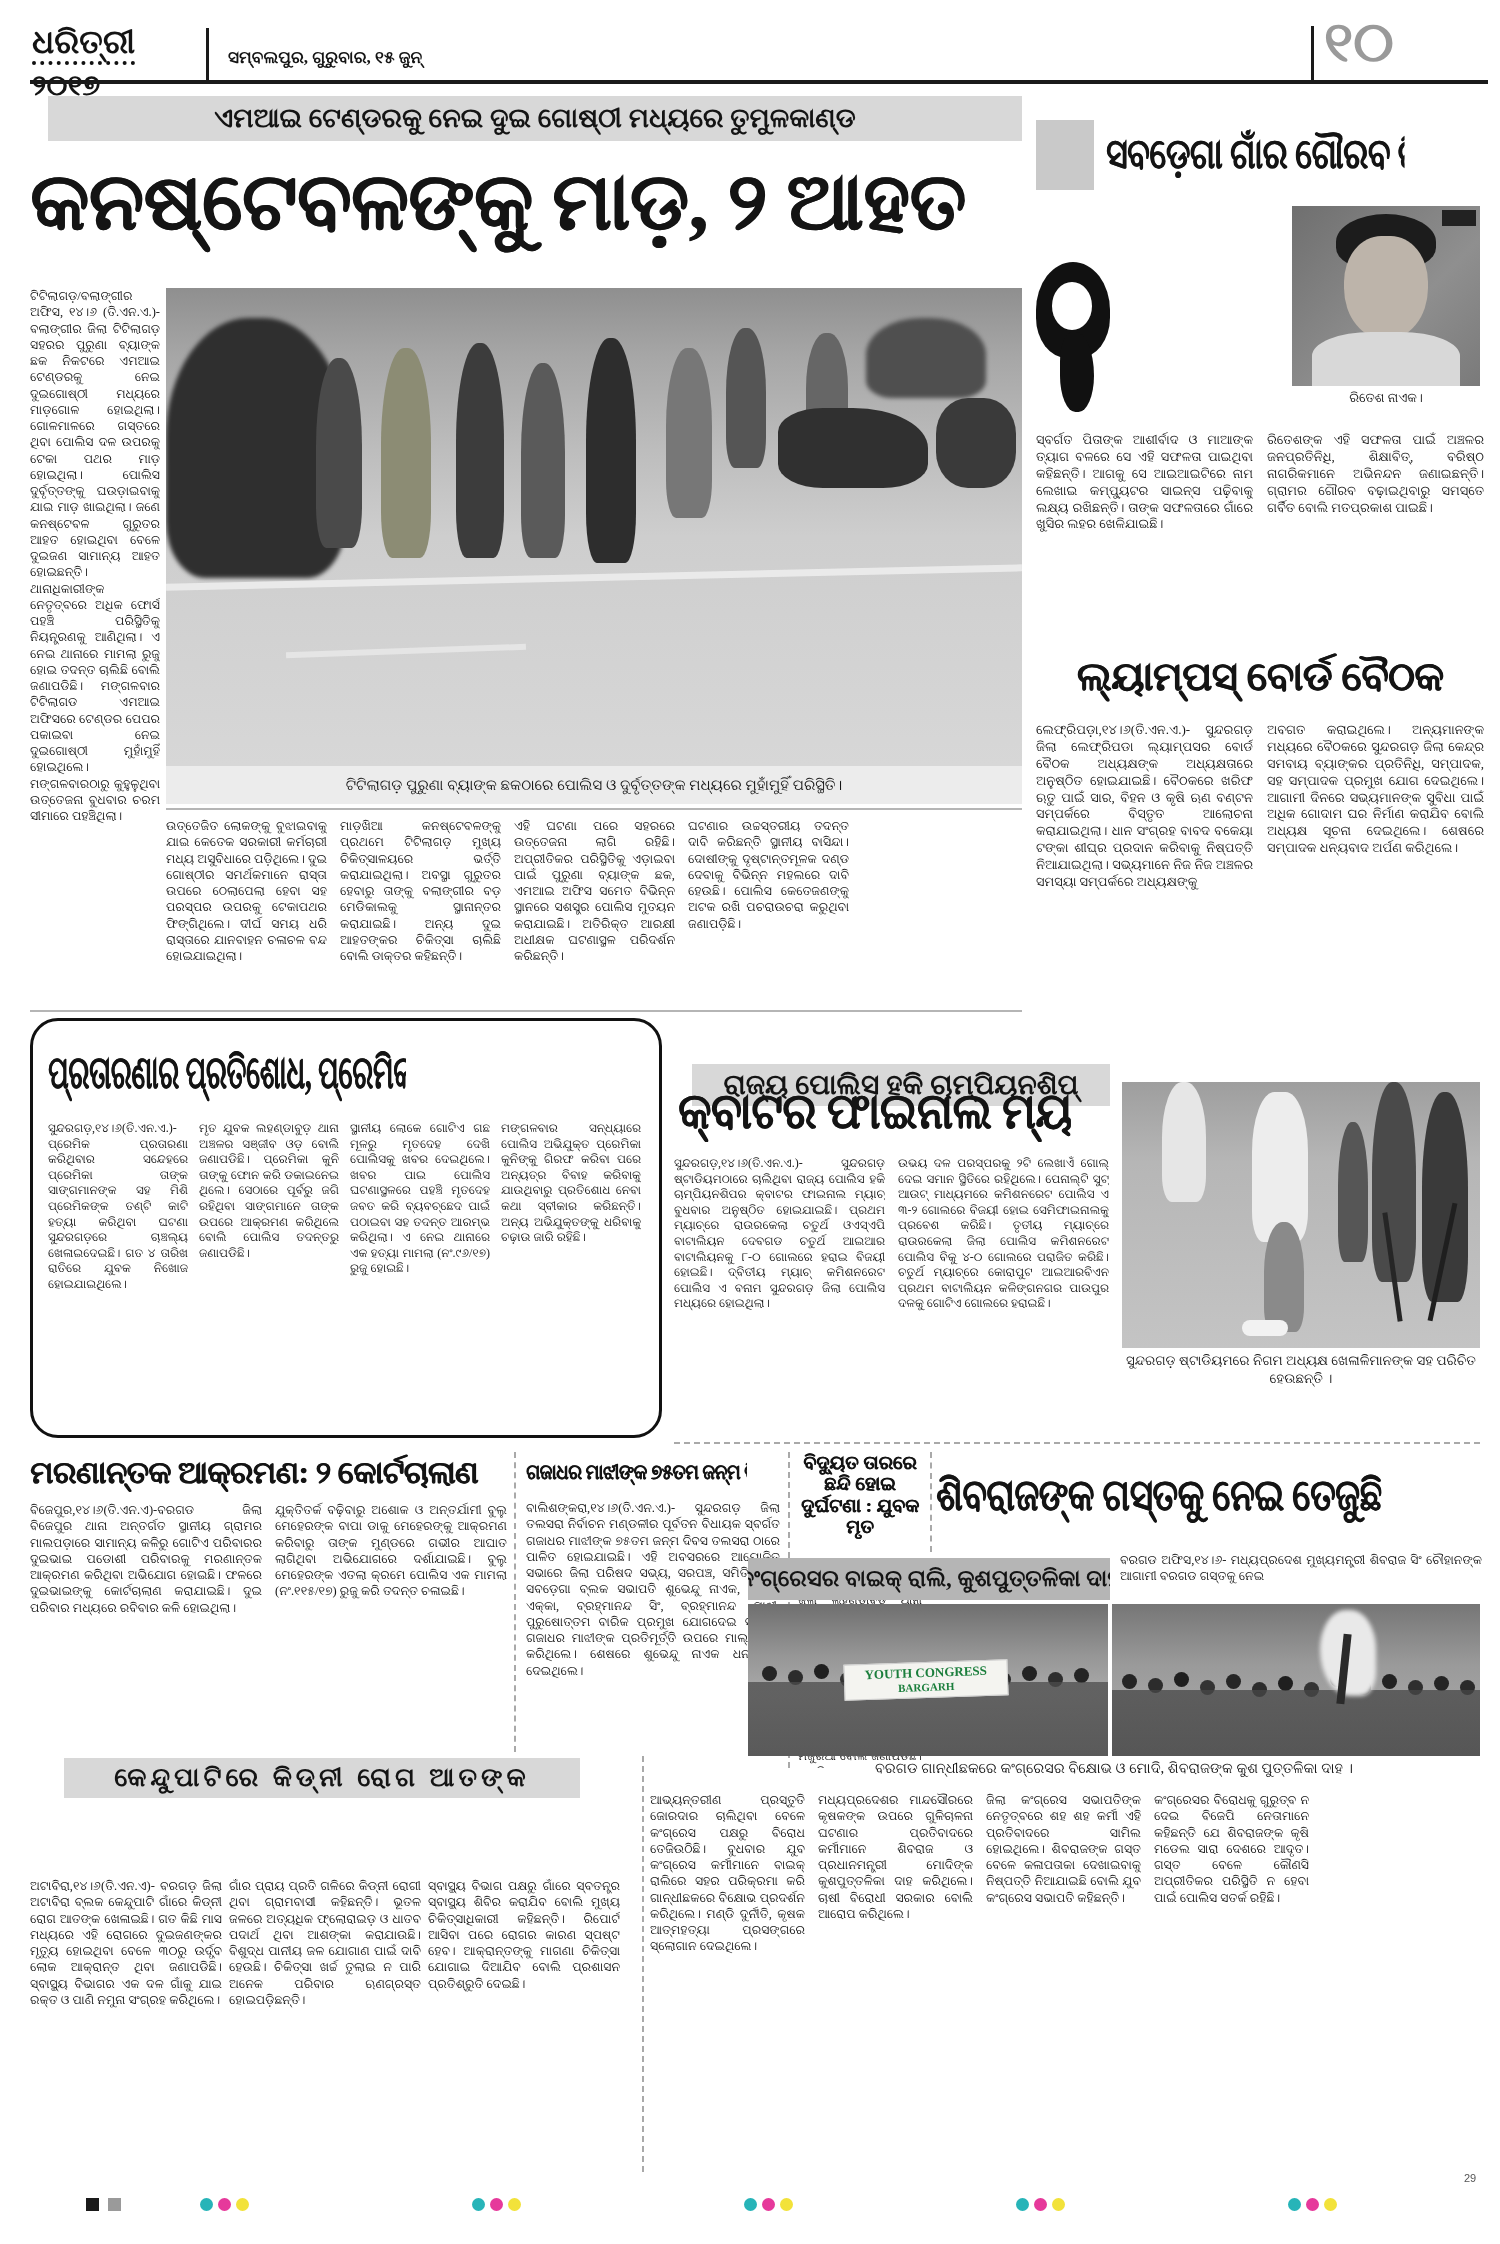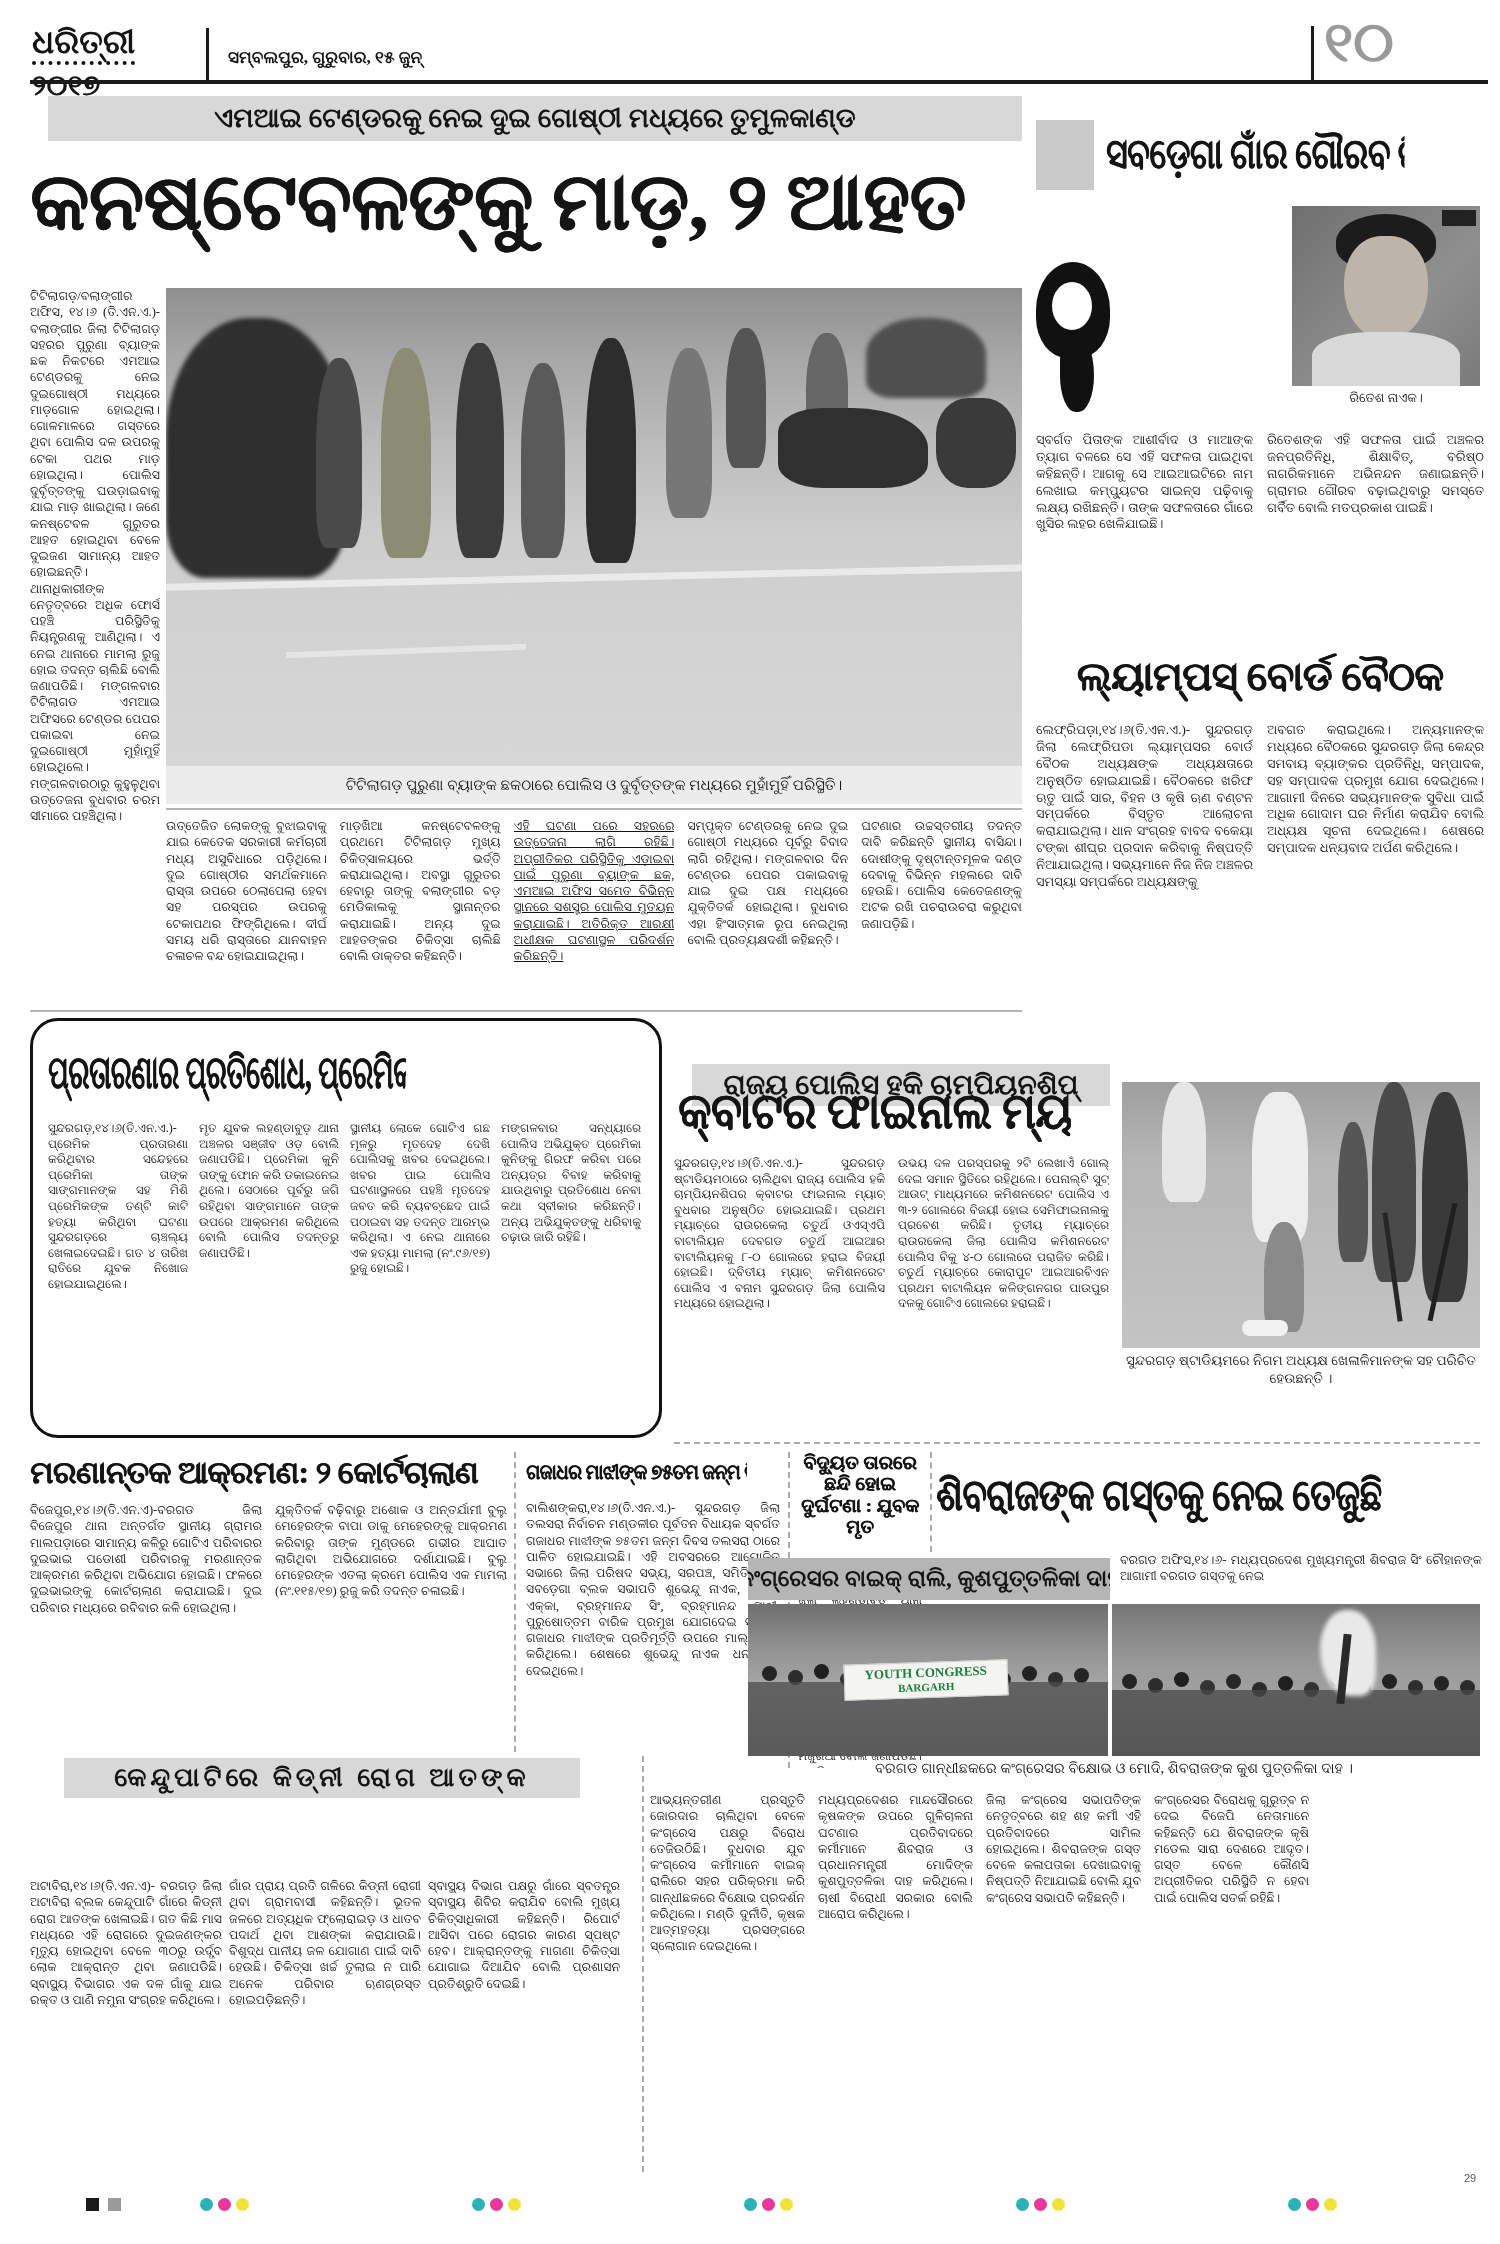--- a/index.html
+++ b/index.html
@@ -65,22 +65,21 @@
     <div class="p" style="left:770px;top:110px;width:80px;height:90px;background:#3a3a3a;border-radius:40%;"></div>
     <div style="position:absolute;left:0;top:286px;width:100%;height:7px;background:#efefef;opacity:.85;transform:rotate(-1.3deg);"></div>
     <div style="position:absolute;left:120px;top:360px;width:240px;height:6px;background:#ececec;opacity:.7;transform:rotate(-2deg);"></div>
   </div>
   <div class="abs caption" style="left:166px;top:766px;width:856px;height:38px;line-height:38px;background:#ececec;">ଟିଟିଲାଗଡ଼ ପୁରୁଣା ବ୍ୟାଙ୍କ ଛକଠାରେ ପୋଲିସ ଓ ଦୁର୍ବୃତ୍ତଙ୍କ ମଧ୍ୟରେ ମୁହାଁମୁହିଁ ପରିସ୍ଥିତି।</div>
   <div class="abs grule" style="left:166px;top:808px;width:856px;height:2px;"></div>
 
   <div class="abs colrow" style="left:166px;top:818px;width:856px;height:188px;gap:13px;">
     <div class="bodytext" style="width:161px;height:188px;">ଉତ୍ତେଜିତ ଲୋକଙ୍କୁ ବୁଝାଇବାକୁ ଯାଇ କେତେକ ସରକାରୀ କର୍ମଚାରୀ ମଧ୍ୟ ଅସୁବିଧାରେ ପଡ଼ିଥିଲେ। ଦୁଇ ଗୋଷ୍ଠୀର ସମର୍ଥକମାନେ ରାସ୍ତା ଉପରେ ଠେଲାପେଲା ହେବା ସହ ପରସ୍ପର ଉପରକୁ ଟେକାପଥର ଫିଙ୍ଗିଥିଲେ। ଦୀର୍ଘ ସମୟ ଧରି ରାସ୍ତାରେ ଯାନବାହନ ଚଳାଚଳ ବନ୍ଦ ହୋଇଯାଇଥିଲା।</div>
     <div class="bodytext" style="width:161px;height:188px;">ମାଡ଼ଖିଆ କନଷ୍ଟେବଳଙ୍କୁ ପ୍ରଥମେ ଟିଟିଲାଗଡ଼ ମୁଖ୍ୟ ଚିକିତ୍ସାଳୟରେ ଭର୍ତ୍ତି କରାଯାଇଥିଲା। ଅବସ୍ଥା ଗୁରୁତର ହେବାରୁ ତାଙ୍କୁ ବଲାଙ୍ଗୀର ବଡ଼ ମେଡିକାଲକୁ ସ୍ଥାନାନ୍ତର କରାଯାଇଛି। ଅନ୍ୟ ଦୁଇ ଆହତଙ୍କର ଚିକିତ୍ସା ଚାଲିଛି ବୋଲି ଡାକ୍ତର କହିଛନ୍ତି।</div>
-    <div class="bodytext" style="width:161px;height:188px;text-decoration:underline;">ଏହି ଘଟଣା ପରେ ସହରରେ ଉତ୍ତେଜନା ଲାଗି ରହିଛି। ଅପ୍ରୀତିକର ପରିସ୍ଥିତିକୁ ଏଡ଼ାଇବା ପାଇଁ ପୁରୁଣା ବ୍ୟାଙ୍କ ଛକ, ଏମଆଇ ଅଫିସ ସମେତ ବିଭିନ୍ନ ସ୍ଥାନରେ ସଶସ୍ତ୍ର ପୋଲିସ ମୁତୟନ କରାଯାଇଛି। ଅତିରିକ୍ତ ଆରକ୍ଷୀ ଅଧୀକ୍ଷକ ଘଟଣାସ୍ଥଳ ପରିଦର୍ଶନ କରିଛନ୍ତି।</div>
-    <div class="bodytext" style="width:161px;height:188px;">ସମ୍ପୃକ୍ତ ଟେଣ୍ଡରକୁ ନେଇ ଦୁଇ ଗୋଷ୍ଠୀ ମଧ୍ୟରେ ପୂର୍ବରୁ ବିବାଦ ଲାଗି ରହିଥିଲା। ମଙ୍ଗଳବାର ଦିନ ଟେଣ୍ଡର ପେପର ପକାଇବାକୁ ଯାଇ ଦୁଇ ପକ୍ଷ ମଧ୍ୟରେ ଯୁକ୍ତିତର୍କ ହୋଇଥିଲା। ବୁଧବାର ଏହା ହିଂସାତ୍ମକ ରୂପ ନେଇଥିଲା ବୋଲି ପ୍ରତ୍ୟକ୍ଷଦର୍ଶୀ କହିଛନ୍ତି।</div>
+    <div class="bodytext" style="width:161px;height:188px;">ଏହି ଘଟଣା ପରେ ସହରରେ ଉତ୍ତେଜନା ଲାଗି ରହିଛି। ଅପ୍ରୀତିକର ପରିସ୍ଥିତିକୁ ଏଡ଼ାଇବା ପାଇଁ ପୁରୁଣା ବ୍ୟାଙ୍କ ଛକ, ଏମଆଇ ଅଫିସ ସମେତ ବିଭିନ୍ନ ସ୍ଥାନରେ ସଶସ୍ତ୍ର ପୋଲିସ ମୁତୟନ କରାଯାଇଛି। ଅତିରିକ୍ତ ଆରକ୍ଷୀ ଅଧୀକ୍ଷକ ଘଟଣାସ୍ଥଳ ପରିଦର୍ଶନ କରିଛନ୍ତି।</div>
     <div class="bodytext" style="width:161px;height:188px;">ଘଟଣାର ଉଚ୍ଚସ୍ତରୀୟ ତଦନ୍ତ ଦାବି କରିଛନ୍ତି ସ୍ଥାନୀୟ ବାସିନ୍ଦା। ଦୋଷୀଙ୍କୁ ଦୃଷ୍ଟାନ୍ତମୂଳକ ଦଣ୍ଡ ଦେବାକୁ ବିଭିନ୍ନ ମହଲରେ ଦାବି ହେଉଛି। ପୋଲିସ କେତେଜଣଙ୍କୁ ଅଟକ ରଖି ପଚରାଉଚରା କରୁଥିବା ଜଣାପଡ଼ିଛି।</div>
   </div>
   <div class="abs grule" style="left:30px;top:1010px;width:992px;height:2px;"></div>
 
   <div class="abs" style="left:1036px;top:120px;width:58px;height:70px;background:#c9c9c9;"></div>
   <div class="abs headline fit" style="left: 1106px; top: 118px; width: 380px; height: 72px; font-size: 42px; line-height: 72px; transform-origin: left center; transform: scaleX(0.785124);">ସବଡ଼େଗା ଗାଁର ଗୌରବ ରିତେଶ</div>
 
   <div class="abs" style="left:1036px;top:262px;width:74px;height:156px;">
     <div style="position:absolute;left:0;top:0;width:74px;height:96px;background:#111;border-radius:50% 50% 42% 42%;"></div>
     <div style="position:absolute;left:16px;top:20px;width:40px;height:48px;background:#fff;border-radius:50%;"></div>

